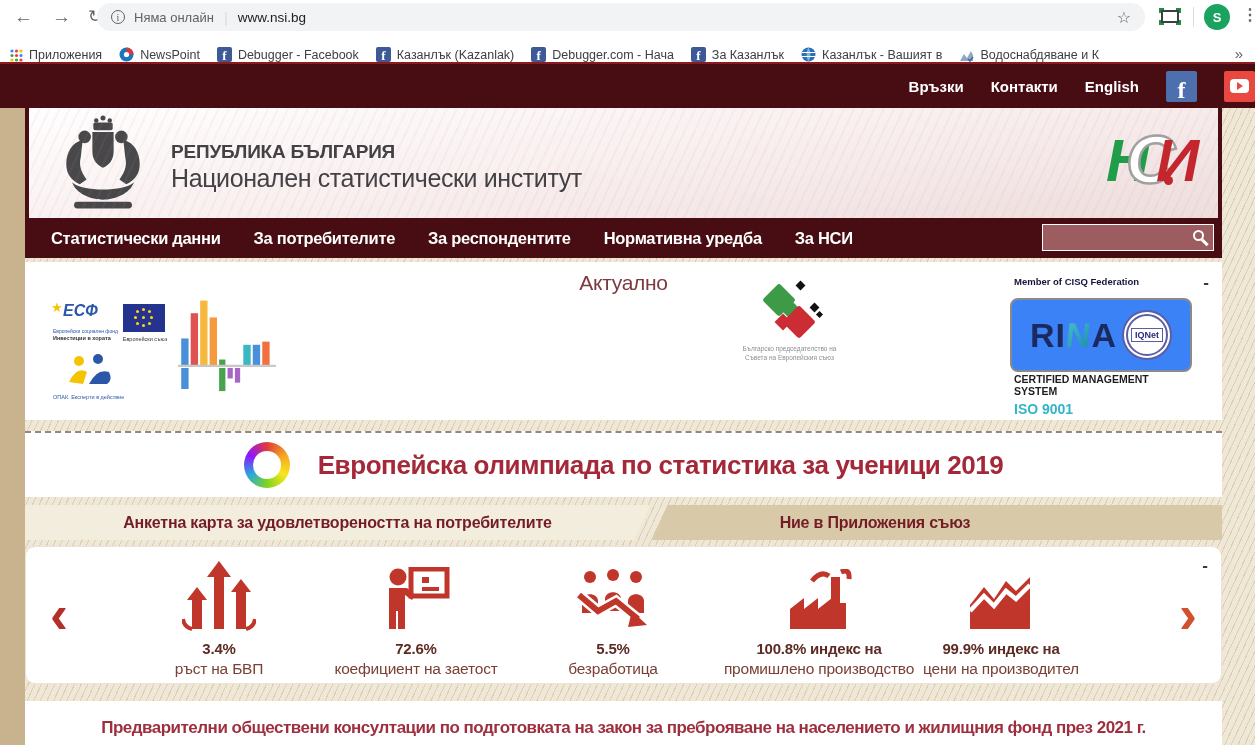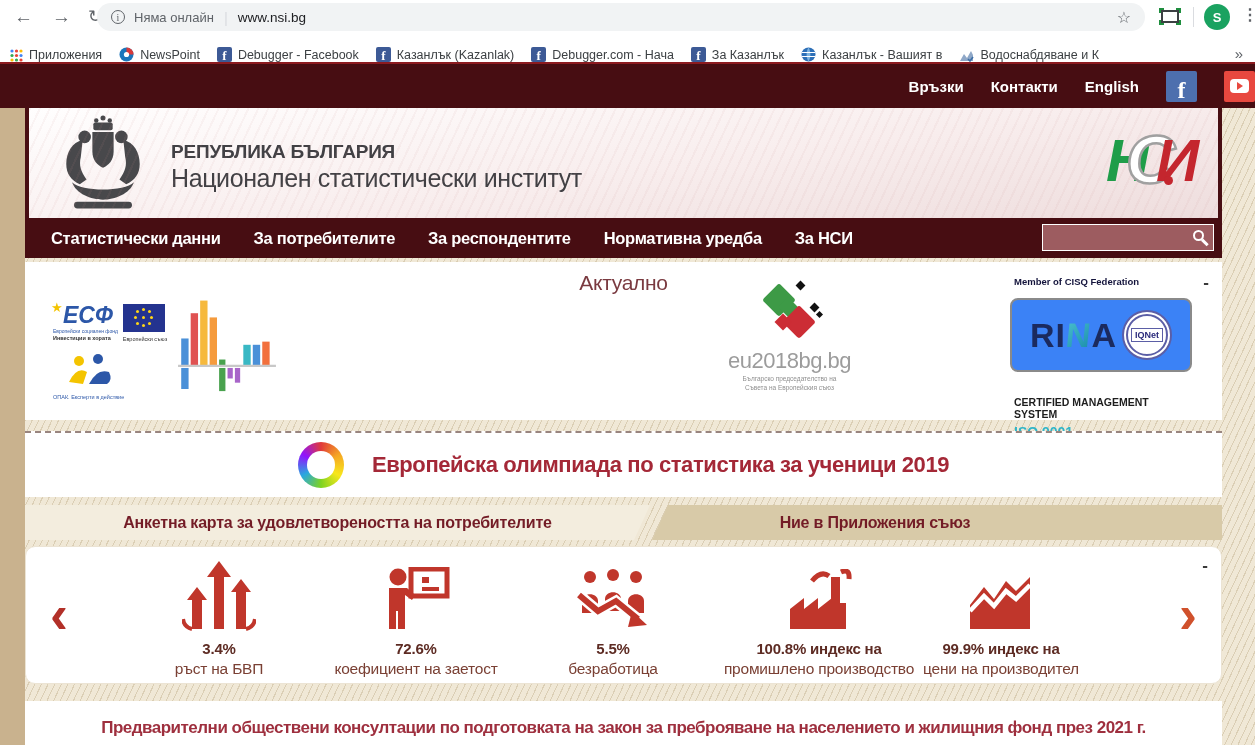--- a/index.html
+++ b/index.html
@@ -76,21 +76,21 @@
 
   
   .panel{position:absolute;left:25px;width:1197px;background:#fff}
   .p-akt{top:262px;height:158px}
   .akt-title{position:absolute;top:9px;left:0;right:0;text-align:center;font-size:21px;color:#7a3a40;letter-spacing:-.3px}
   .collapse{position:absolute;right:13px;font-size:17px;font-weight:bold;color:#3a3a3a;line-height:10px;cursor:pointer}
   .akt-collapse{top:16px}
 
   
   .esf{position:absolute;left:28px;top:40px;width:130px;height:112px;font-style:italic}
-  .esf-acro{position:absolute;left:10px;top:0;font-size:23px;font-weight:bold;color:#2c57a8}
+  .esf-acro{position:absolute;left:10px;top:0;font-size:16px;font-weight:bold;color:#2c57a8}
   .esf-star{position:absolute;left:-2px;top:-2px;color:#f4c400;font-size:13px;font-style:normal}
   .esf-cap1{position:absolute;left:0;top:26px;font-size:5px;color:#2c57a8;font-style:normal}
   .esf-cap2{position:absolute;left:0;top:33px;font-size:5.5px;font-weight:bold;color:#333;font-style:normal}
   .eu-flag{position:absolute;left:70px;top:2px;width:42px;height:28px;background:#24338f}
   .eu-stars{position:absolute;left:19px;top:12px;width:3px;height:3px;border-radius:50%;background:#ffd617;
     box-shadow:0 -8px #ffd617,0 8px #ffd617,8px 0 #ffd617,-8px 0 #ffd617,6px -6px #ffd617,-6px -6px #ffd617,6px 6px #ffd617,-6px 6px #ffd617}
   .eu-cap{position:absolute;left:64px;top:34px;width:56px;text-align:center;font-size:5.5px;color:#333;font-style:normal}
   .opak{position:absolute;left:14px;top:52px}
   .opak-cap{position:absolute;left:0;top:92px;width:120px;font-size:5.5px;color:#2c57a8;font-style:normal}
 
@@ -117,29 +117,29 @@
   .rina{position:absolute;right:30px;top:14px;width:182px}
   .rina-member{font-size:9.5px;font-weight:bold;color:#14143c;text-align:left;padding-left:4px}
   .rina-box{width:182px;height:74px;border:2px solid #8a8a8a;border-radius:8px;background:#3b82f6;margin-top:11px;
     display:flex;align-items:center;justify-content:center;gap:5px}
   .rina-brand{font-size:34px;font-weight:bold;color:#1b2a5e;letter-spacing:1px;display:flex;align-items:center}
   .rina-n{color:#2ab5c5;transform:skewX(-6deg);background:linear-gradient(135deg,#4cc3d0,#1587a8);
     -webkit-background-clip:text;background-clip:text;-webkit-text-fill-color:transparent}
   .iqnet{width:50px;height:50px;border-radius:50%;border:6px double #5b5ea6;background:#fff;
     display:flex;align-items:center;justify-content:center}
   .iqnet span{font-size:9px;font-weight:bold;color:#2b2b7c;border:1px solid #5b5ea6;padding:1px 3px;background:#fff}
-  .rina-cert{font-size:10.5px;font-weight:bold;color:#1d1d1d;margin-top:24px;text-align:left;padding-left:4px}
+  .rina-cert{font-size:10.5px;font-weight:bold;color:#1d1d1d;margin-top:1px;text-align:left;padding-left:4px}
   .rina-iso{font-size:14px;font-weight:bold;color:#31b5c8;margin-top:4px;text-align:left;padding-left:4px}
 
   
   .p-oly{top:431px;height:66px;border-top:2px dashed #99857f;display:flex;align-items:center;justify-content:center;gap:28px}
   .oly-logo{width:46px;height:46px;border-radius:50%;position:relative;flex:0 0 auto;
     background:conic-gradient(#e03a3a,#f5a623,#f8e71c,#7ed321,#29a8df,#9013fe,#e03a3a)}
   .oly-logo::after{content:"";position:absolute;inset:9px;border-radius:50%;background:#fff}
-  .oly-text{font-size:22px;font-weight:bold;color:#a42837;letter-spacing:-.4px}
+  .oly-text{font-size:26px;font-weight:bold;color:#a42837;letter-spacing:-.4px}
 
   
   .tab{position:absolute;top:505px;height:35px;display:flex;align-items:center;justify-content:center;
     font-size:16px;font-weight:bold;color:#731c26;letter-spacing:-.2px}
   .tab-left{left:25px;width:625px;background:#f3edde;clip-path:polygon(0 0,100% 0,calc(100% - 16px) 100%,0 100%)}
   .tab-right{left:652px;width:570px;background:#d8caa8;clip-path:polygon(16px 0,100% 0,100% 100%,0 100%);padding-right:124px}
 
   
   .p-car{top:546px;height:138px;border-radius:10px;border:1px solid #ece4d4}
   .car-item{position:absolute;top:10px;width:210px;text-align:center}
@@ -342,21 +342,20 @@
   <div class="eu2018">
     <div class="motif">
       <span class="gsq"></span>
         <span class="gsq2"></span>
         <span class="rsq"></span>
         <span class="rsq2"></span>
       <span class="d1"></span>
         <span class="d2"></span>
         <span class="d3"></span>
     </div>
-    <div class="eu-domain">eu2018bg.bg</div>
     <div class="eu-c1">Българско председателство на</div>
     <div class="eu-c2">Съвета на Европейския съюз</div>
   </div>
 
   <div class="rina">
     <div class="rina-member">Member of CISQ Federation</div>
     <div class="rina-box">
       <span class="rina-brand">
         <span>RI</span>
           <span class="rina-n">N</span>

